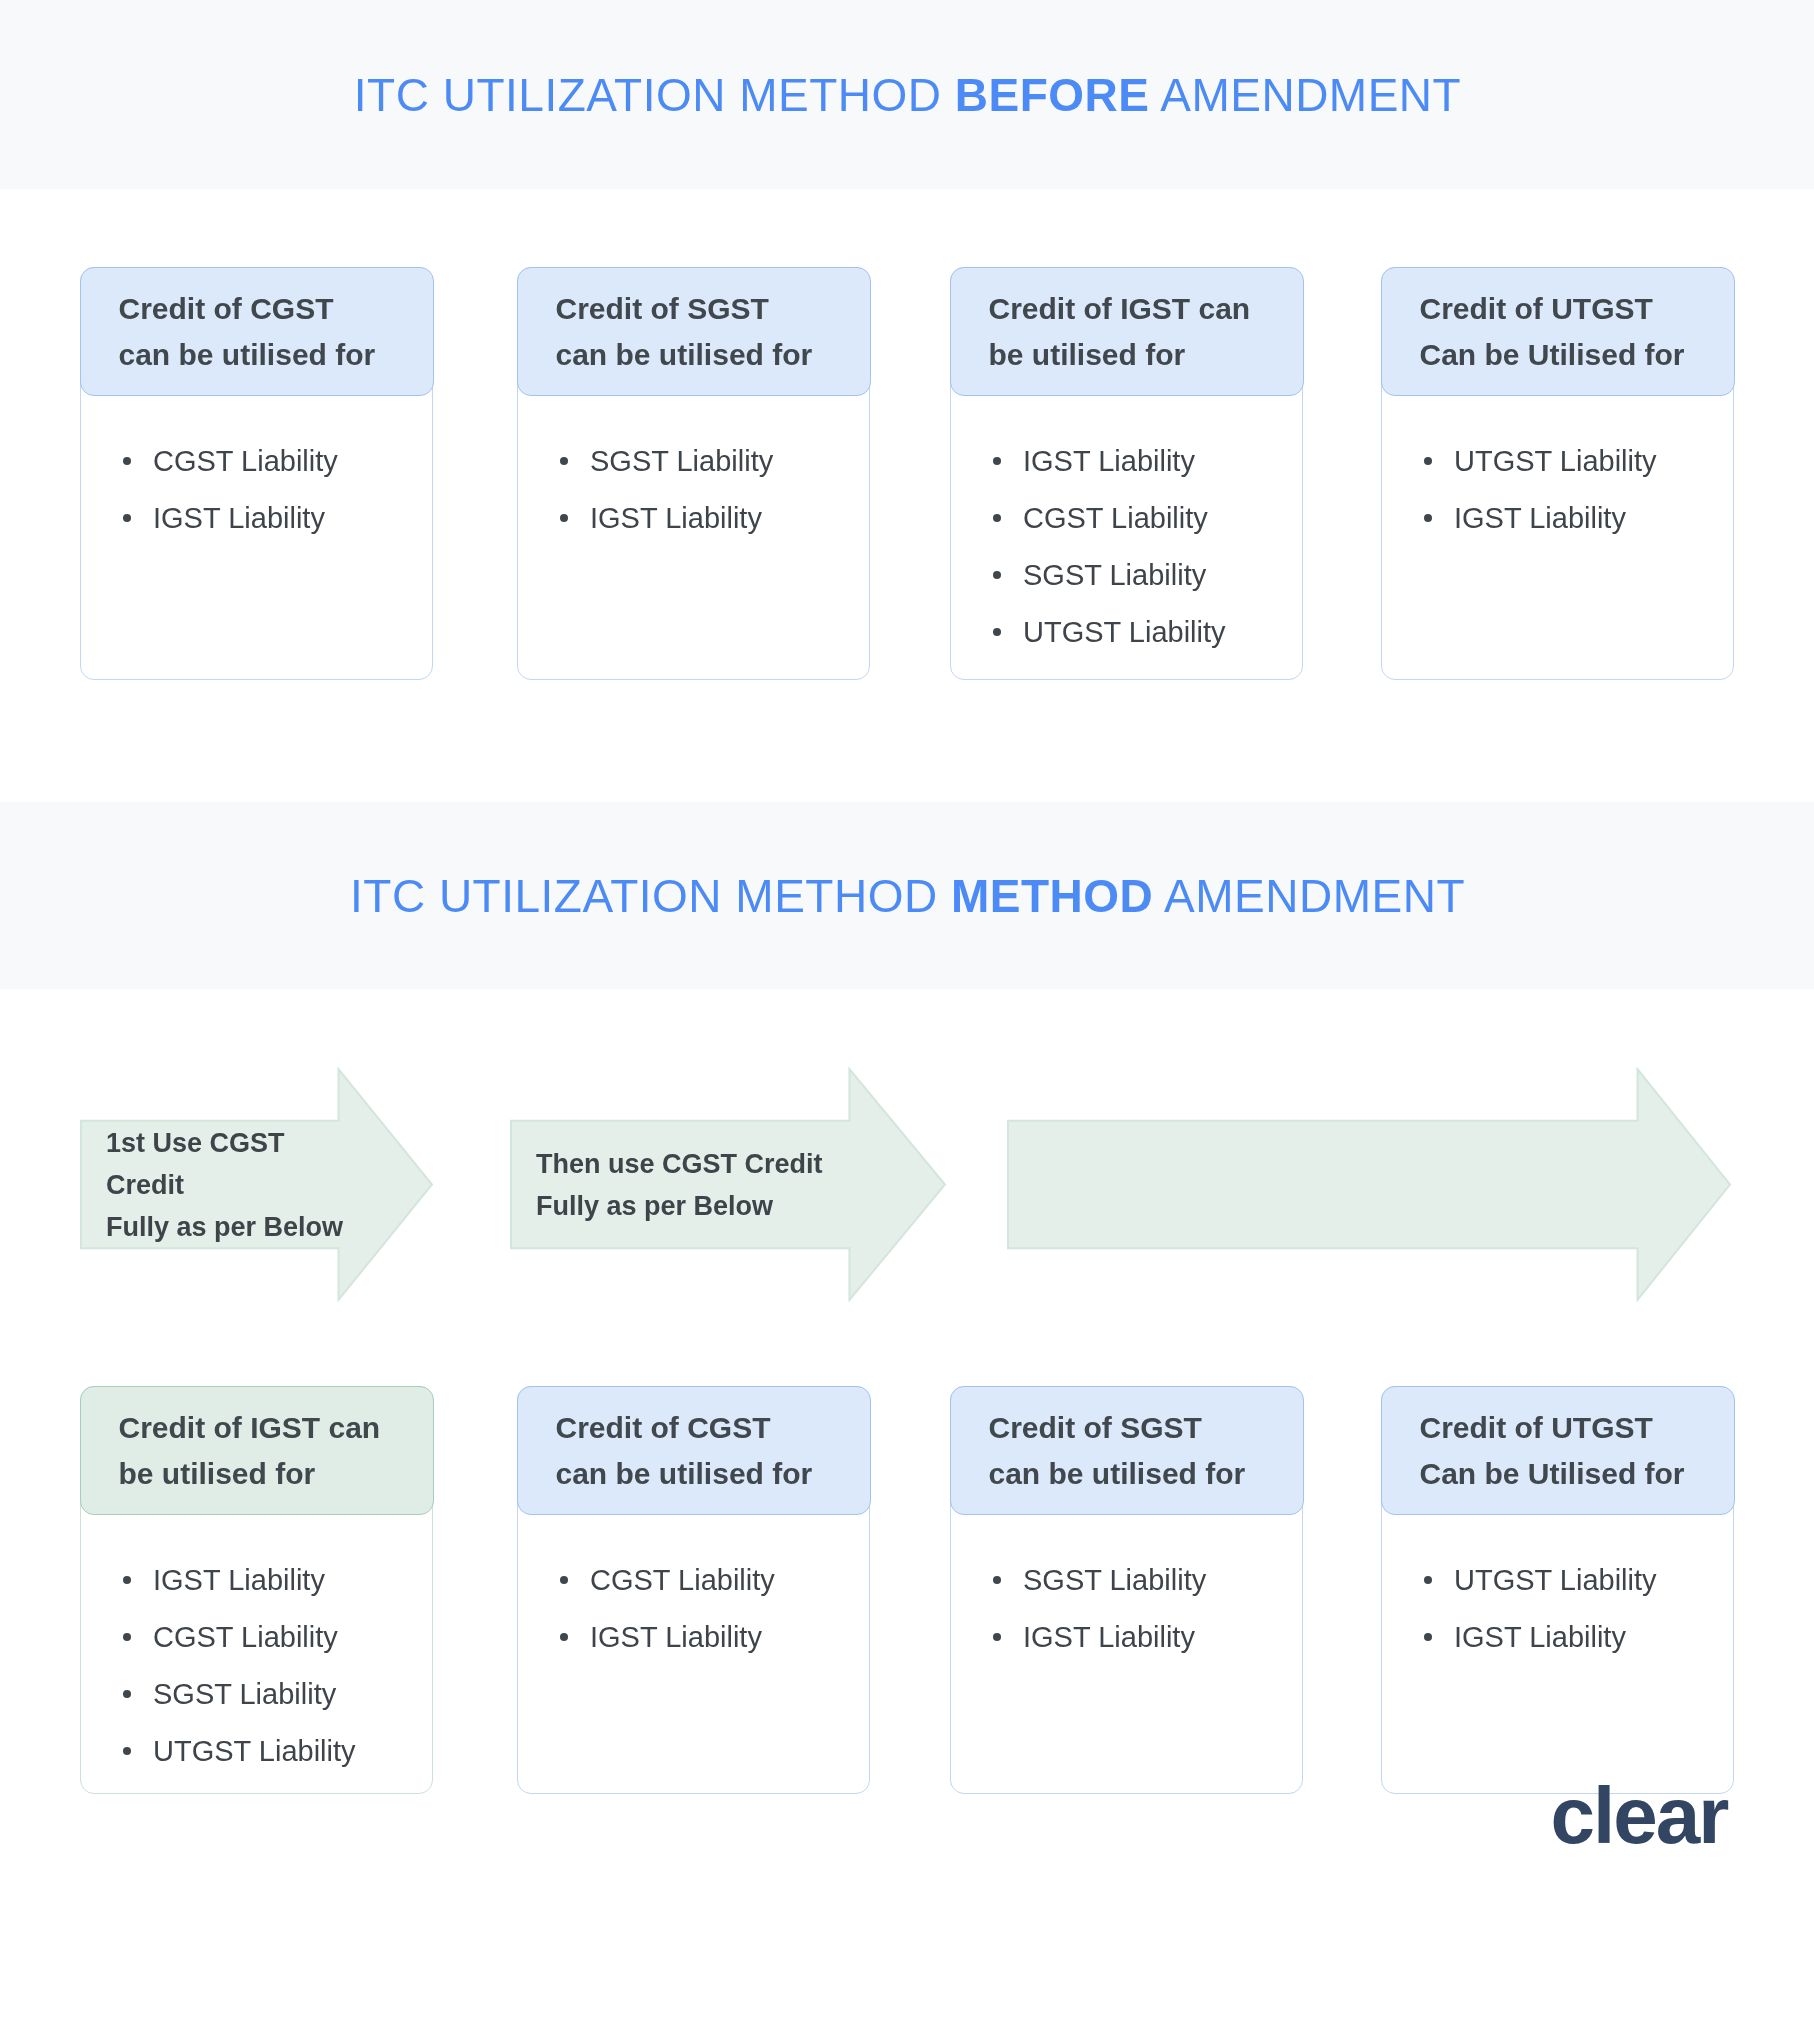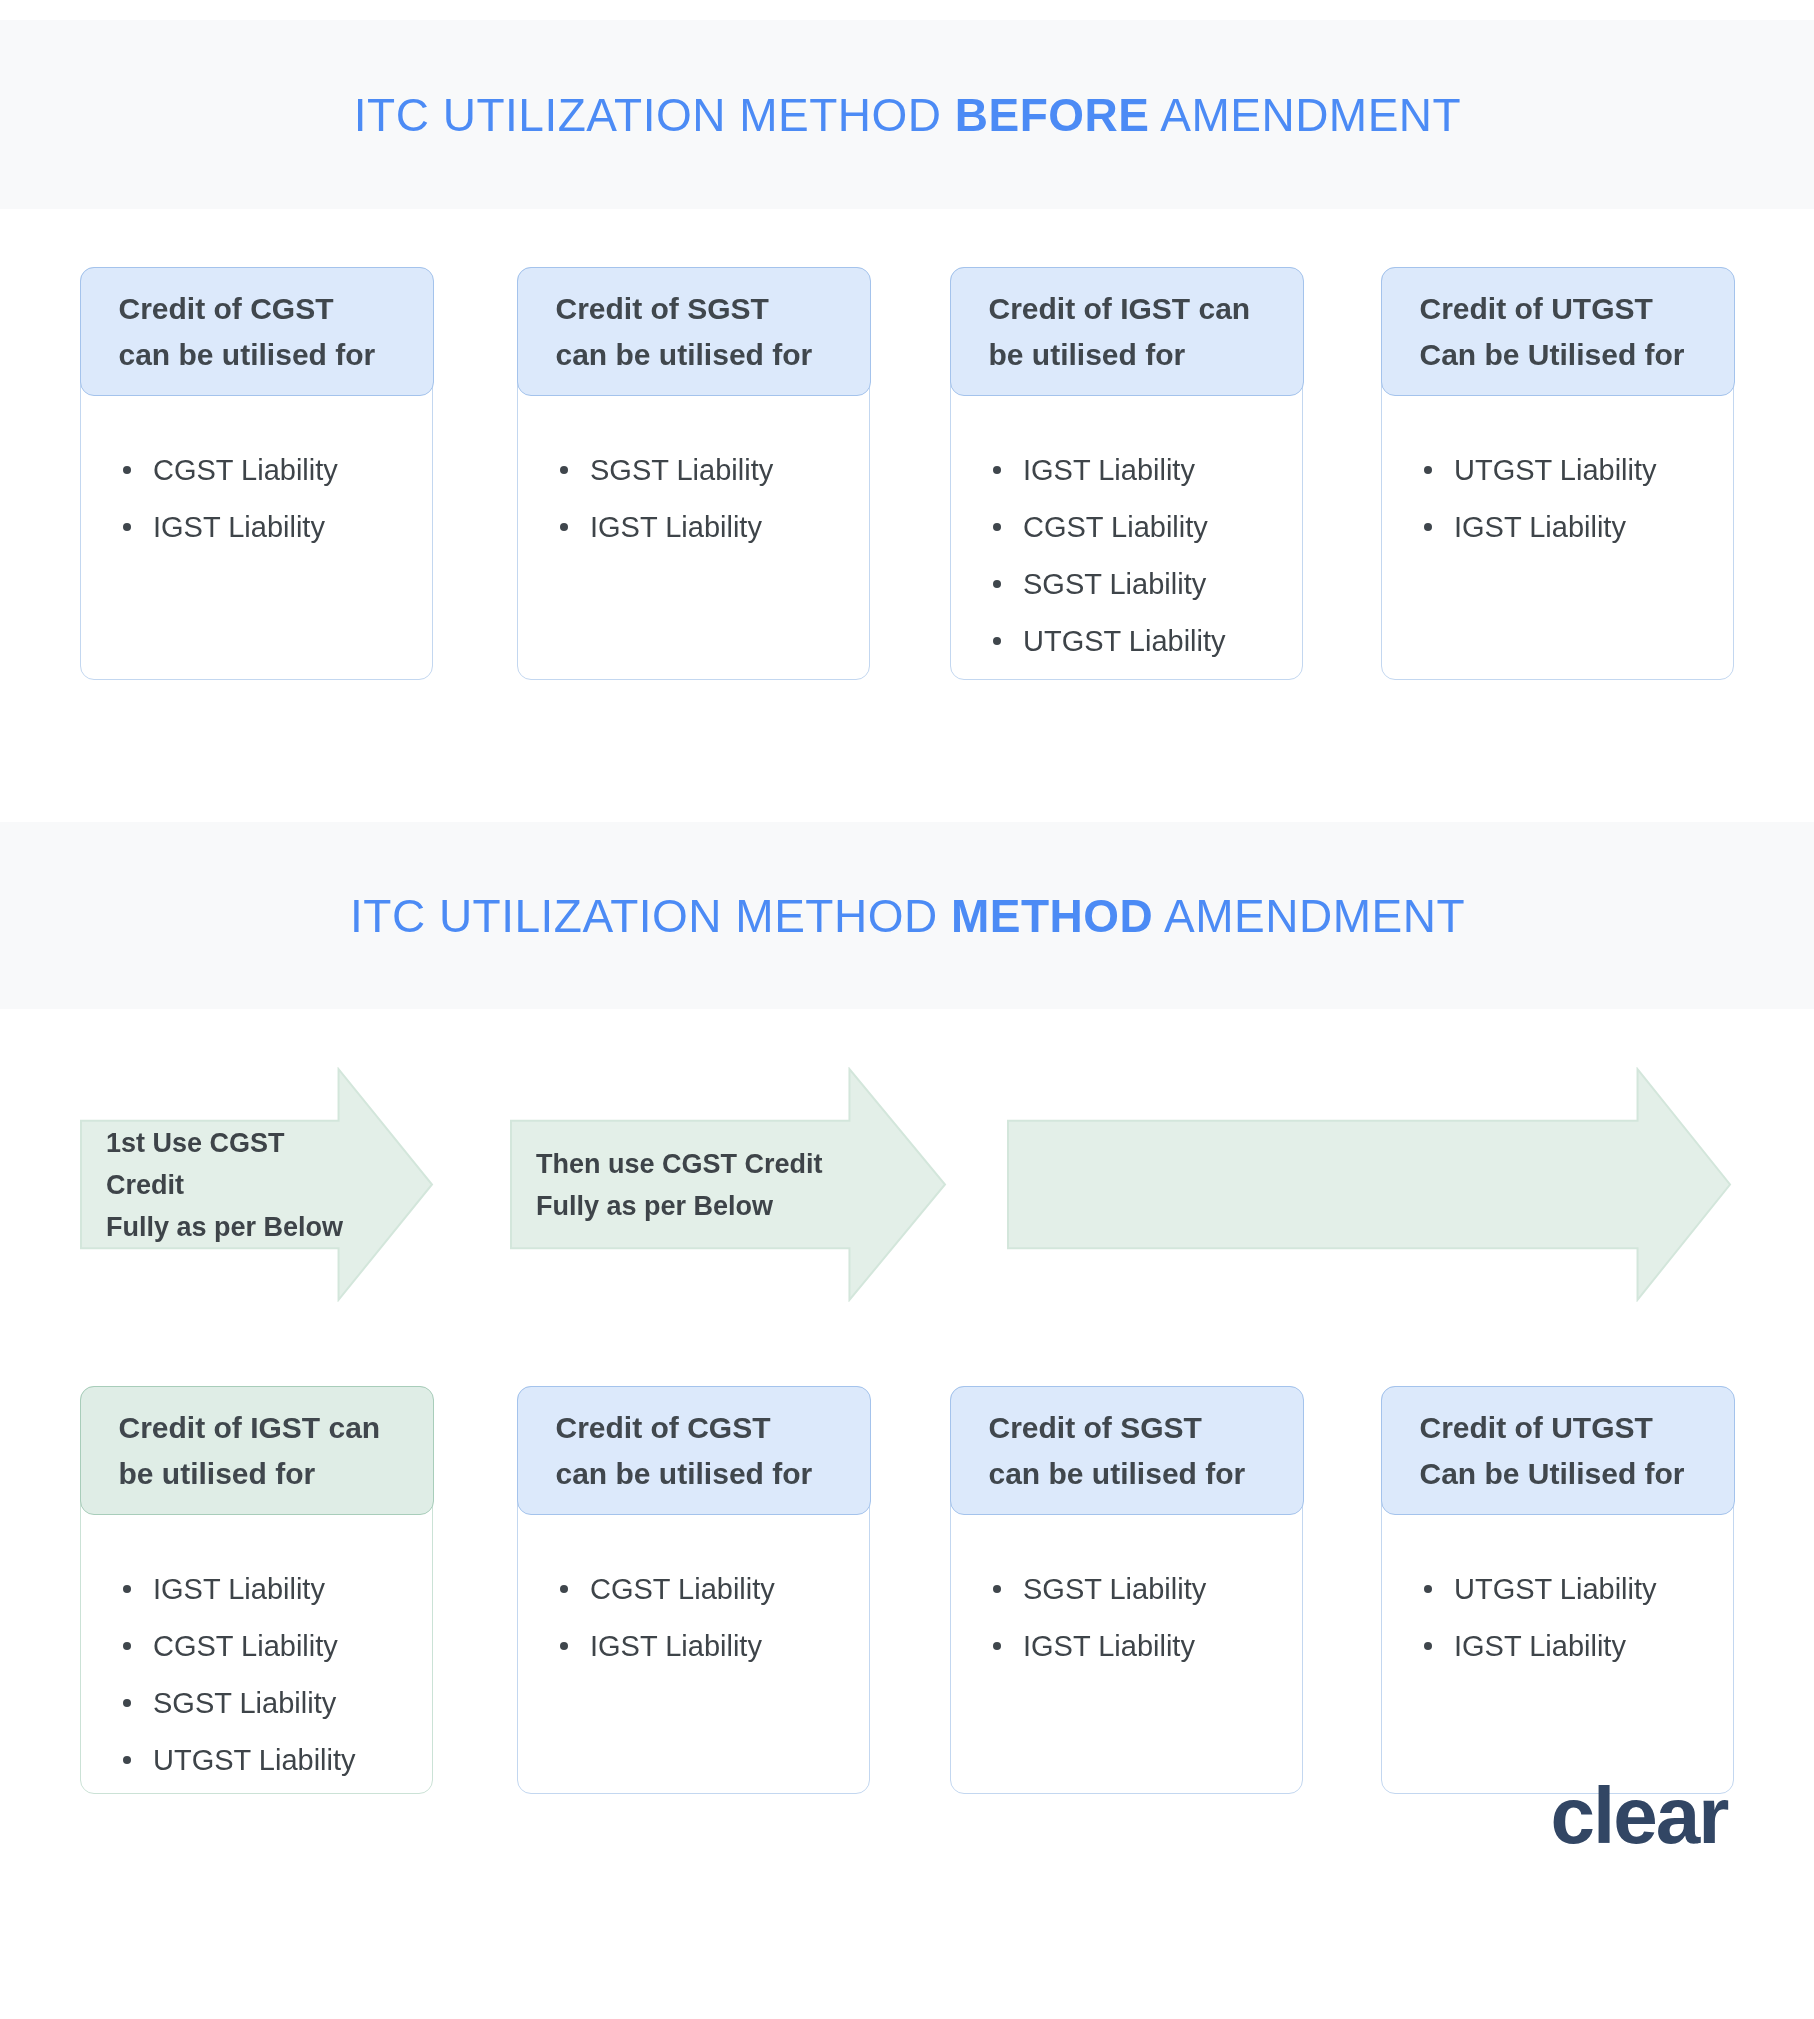--- a/index.html
+++ b/index.html
@@ -2,32 +2,32 @@
 <html><head>
 <meta charset="utf-8">
 <style>
   html,body{margin:0;padding:0;}
   body{
     width:1815px;height:2020px;position:relative;background:#ffffff;
     font-family:"Liberation Sans", sans-serif;color:#3f464c;overflow:hidden;
   }
   .band{
     position:absolute;left:0;width:1815px;background:#f8f9fa;
-    display:flex;align-items:center;justify-content:center;margin-top:20px;
+    display:flex;align-items:center;justify-content:center;
   }
   .band-title{
     font-size:46px;font-weight:500;color:#4c8bf5;letter-spacing:0.5px;white-space:pre;
   }
   .band-title b{font-weight:800;}
   .card{
     position:absolute;width:353px;background:#ffffff;
     border:1.5px solid #c3d7f0;border-radius:14px;box-sizing:border-box;
   }
   .card-header{
-    position:relative;margin:-1.5px -1.5px 12px -1.5px;height:129px;
+    position:relative;margin:-1.5px -1.5px 3px -1.5px;height:129px;
     background:#dce9fb;border:1.5px solid #a4c3ec;border-radius:14px;
     box-sizing:border-box;padding:18px 20px 0 38px;
     font-size:30px;font-weight:600;color:#40474d;line-height:46px;
   }
   .card.green{border-color:#cbe2d6;}
   .card.green .card-header{background:#dfede6;border-color:#a8cdba;}
   .card-items{padding:47px 10px 0 42px;}
   .item{
     display:flex;align-items:center;margin-bottom:27px;
     font-size:29px;font-weight:500;color:#3e4449;line-height:30px;

